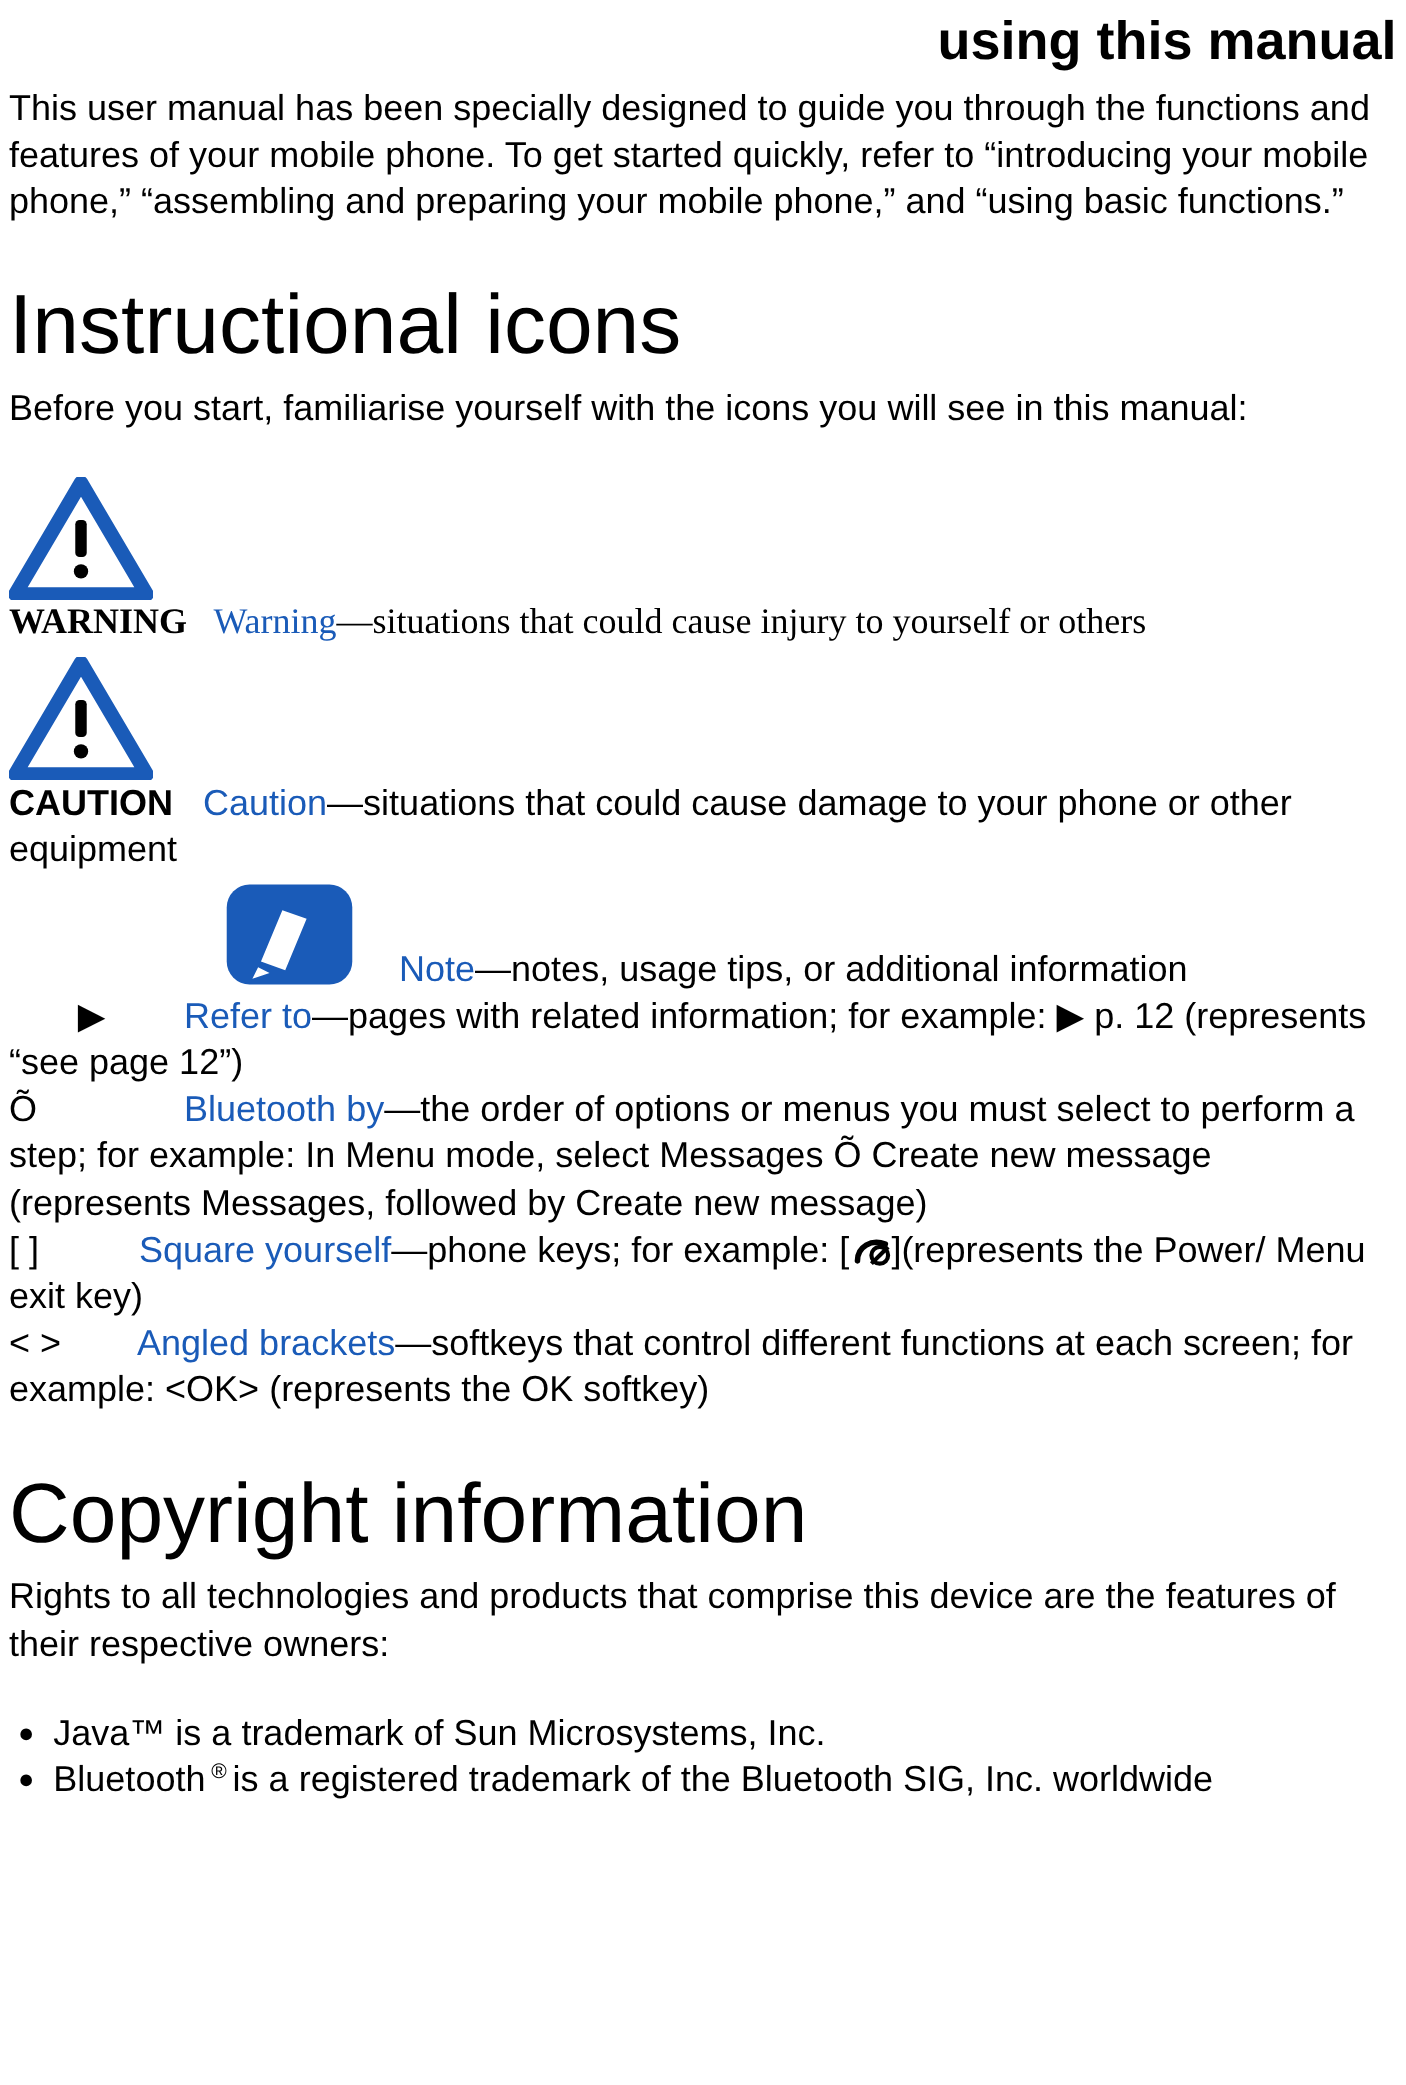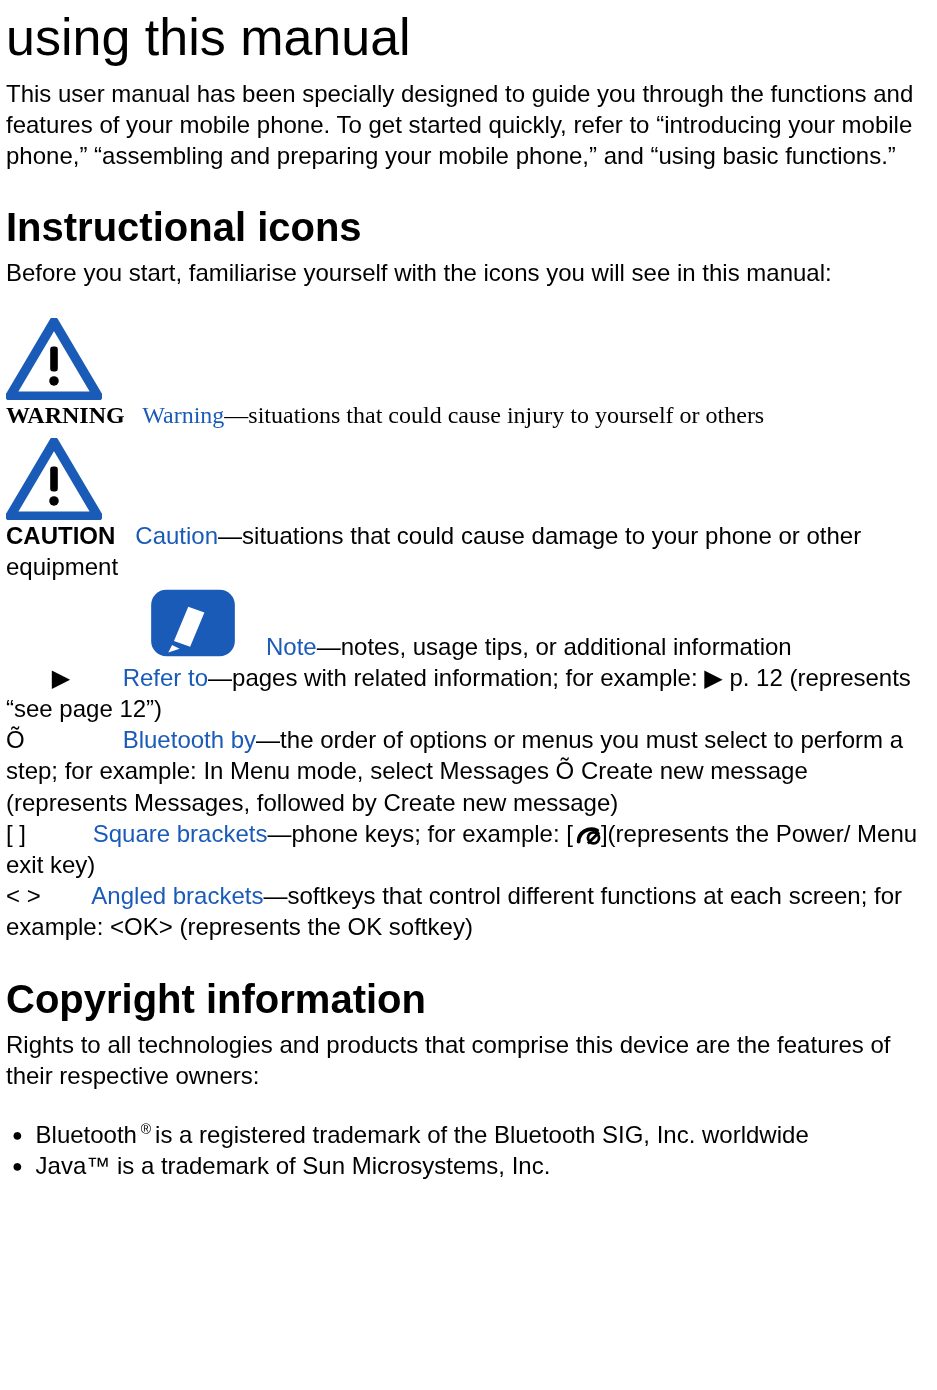--- a/index.html
+++ b/index.html
@@ -5,27 +5,28 @@
     body {
       font-family: Arial, Helvetica, sans-serif;
       font-size: 24px;
       color: #000;
       max-width: 937px;
       margin: 0;
       padding: 4px 6px;
       line-height: 1.3;
     }
     h1 {
-      font-size: 52px;
-      font-weight: normal;
+      font-size: 36px;
+      font-weight: bold;
       margin: 0 0 6px 0;
+      text-align: right;
     }
     h2 {
-      font-size: 40px;
-      font-weight: bold;
+      font-size: 56px;
+      font-weight: normal;
       margin: 30px 0 4px 0;
     }
     p {
       margin: 0 0 4px 0;
     }
     .term {
       color: #1a5bb8;
     }
     .icon-block {
       margin-top: 30px;
@@ -133,33 +134,33 @@
   <span class="term">Refer to</span><span>—pages with related information; for example: </span><span>▶</span><span> p. 12 (represents “see page 12”)</span>
 </div>
 
 <div>
   <span class="lead-symbol">Õ</span>
   <span class="term">Bluetooth by</span><span>—the order of options or menus you must select to perform a step; for example: In Menu mode, select Messages </span><span>Õ</span><span> Create new message (represents Messages, followed by Create new message)</span>
 </div>
 
 <div>
   <span class="lead-symbol" style="width:80px;">[  ]</span>
-  <span class="term">Square brackets</span><span>—phone keys; for example: [</span><span><svg class="inline-icon" viewBox="0 0 30 28">
+  <span class="term">Square yourself</span><span>—phone keys; for example: [</span><span><svg class="inline-icon" viewBox="0 0 30 28">
         <path d="M6 20 C6 10 16 4 26 8" fill="none" stroke="#000" stroke-width="4" stroke-linecap="round"></path>
         <circle cx="22" cy="16" r="6" fill="none" stroke="#000" stroke-width="3"></circle>
         <line x1="16" y1="22" x2="28" y2="10" stroke="#000" stroke-width="3"></line>
       </svg></span><span>](represents the Power/ Menu exit key)</span>
 </div>
 
 <div>
   <span class="lead-symbol" style="width:80px;">&lt;  &gt;</span>
   <span class="term">Angled brackets</span><span>—softkeys that control different functions at each screen; for example: &lt;OK&gt; (represents the OK softkey)</span>
 </div>
 
 <h2>Copyright information</h2>
 <p>Rights to all technologies and products that comprise this device are the features of their respective owners:</p>
 
 <ul class="bullets">
+  <li>  Java™ is a trademark of Sun Microsystems, Inc.</li>
   <li>
     <span>Bluetooth</span><sup> ® </sup><span>is a registered trademark of the Bluetooth SIG, Inc. worldwide</span>
   </li>
-  <li>  Java™ is a trademark of Sun Microsystems, Inc.</li>
 </ul>
 
 </body></html>

